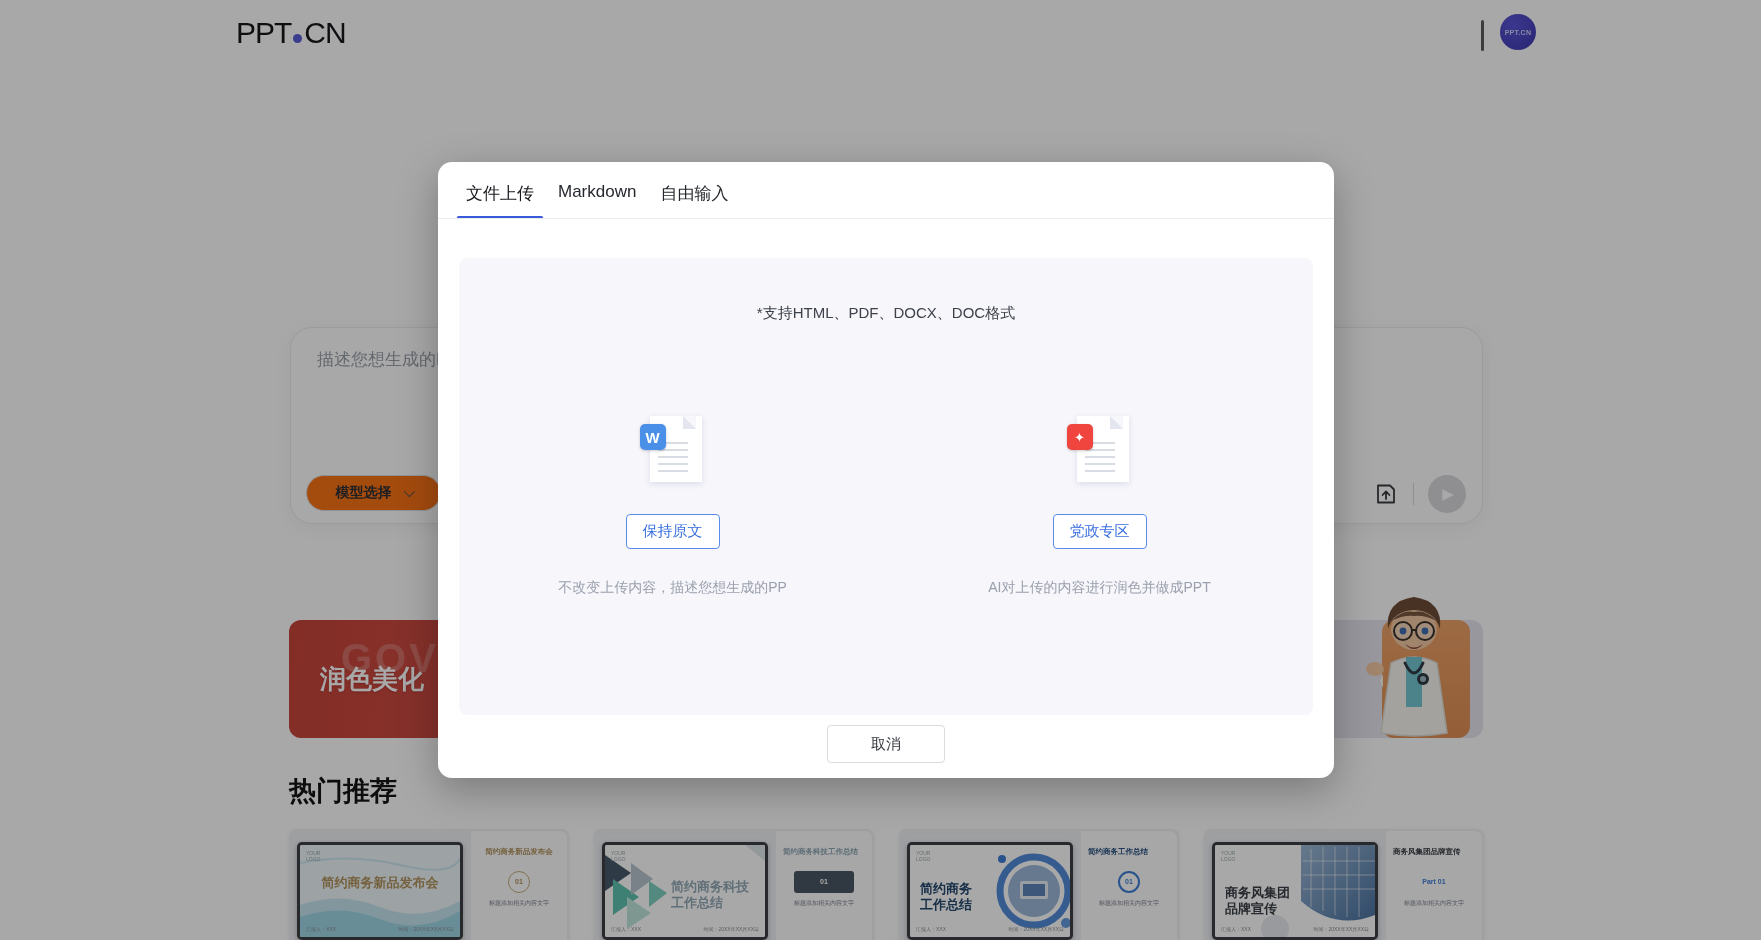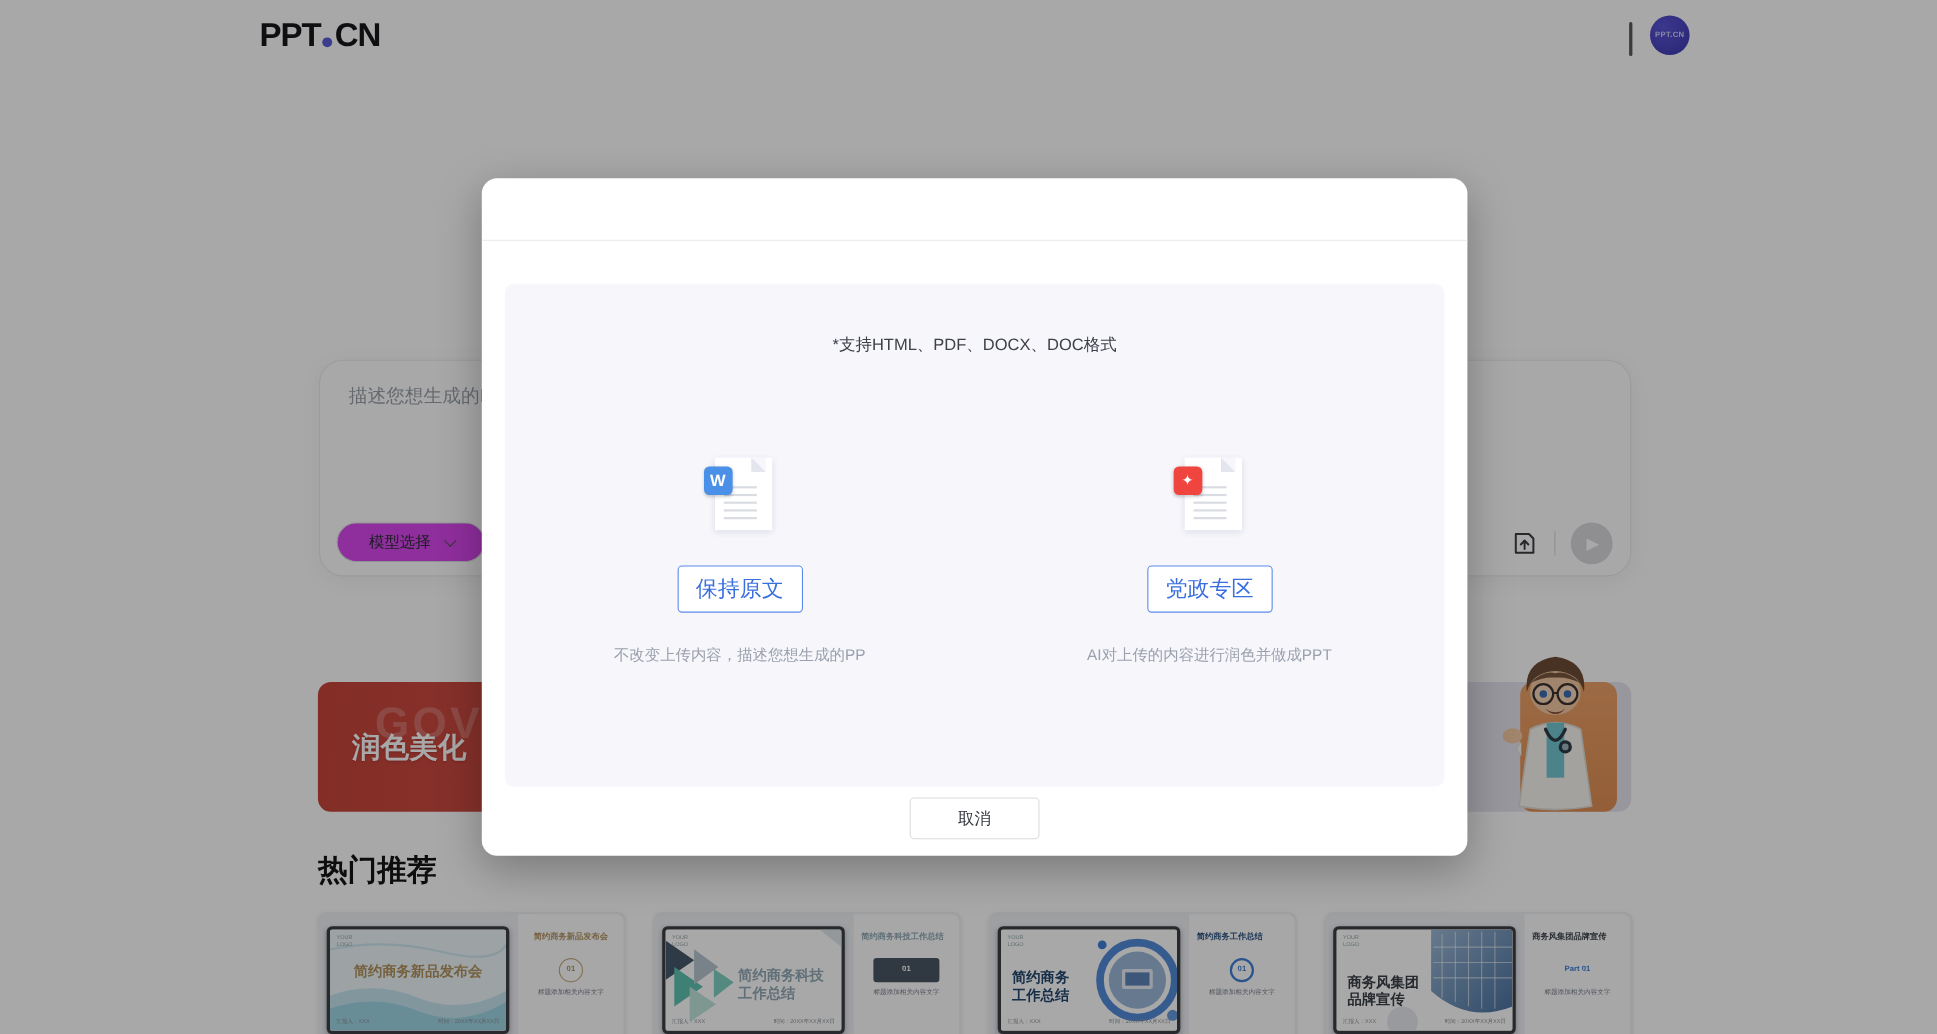--- a/index.html
+++ b/index.html
@@ -2,31 +2,31 @@
 <html><head>
 <meta charset="utf-8">
 <style>
   * { margin:0; padding:0; box-sizing:border-box; }
   html,body { width:1761px; height:940px; }
   body { font-family:"Liberation Sans","DejaVu Sans",sans-serif; background:#fff; }
   .page { position:relative; width:1761px; height:940px; overflow:hidden; background:#fff; }
 
   
   .header { position:absolute; top:0; left:0; right:0; height:64px; background:#fff; }
-  .logo { position:absolute; left:236px; top:16px; font-size:30px; font-weight:700; letter-spacing:-1px; color:#17181c; display:flex; align-items:center; }
+  .logo { position:absolute; left:236px; top:16px; font-size:30px; font-weight:400; letter-spacing:-1px; color:#17181c; display:flex; align-items:center; }
   .logo .dot { width:9px; height:9px; border-radius:50%; background:#5a5bd8; margin:10px 2px 0 2px; }
   .nav { position:absolute; left:508px; top:0; height:64px; display:flex; align-items:center; gap:62px; }
   .nav-item { font-size:17px; color:#1f2329; cursor:pointer; white-space:nowrap; }
   .header-divider { position:absolute; left:1481px; top:20px; width:3px; height:31px; background:#5c5c60; border-radius:2px; }
   .avatar { position:absolute; left:1500px; top:14px; width:36px; height:36px; border-radius:50%; background:radial-gradient(circle at 35% 30%, #5a54d8, #3f3aae); display:flex; align-items:center; justify-content:center; color:#cfd0f5; font-size:7px; font-weight:700; letter-spacing:.3px; }
 
   
   .prompt-card { position:absolute; left:290px; top:327px; width:1193px; height:197px; background:#fff; border:1px solid #ececf0; border-radius:22px; box-shadow:0 4px 18px rgba(40,50,80,.06); }
   .prompt-placeholder { position:absolute; left:26px; top:20px; font-size:17px; color:#9aa0a9; }
-  .model-pill { position:absolute; left:15px; bottom:12px; width:135px; height:36px; border:1px solid #dadde2; border-radius:18px; background:#d946ef; display:flex; align-items:center; justify-content:center; gap:12px; font-size:14px; color:#2c2f35; cursor:pointer; }
+  .model-pill { position:absolute; left:15px; bottom:12px; width:135px; height:36px; border:1px solid #dadde2; border-radius:18px; background:#f97316; display:flex; align-items:center; justify-content:center; gap:12px; font-size:14px; color:#2c2f35; cursor:pointer;font-weight:bold; }
   .chev { width:8px; height:8px; border-right:1.6px solid #555; border-bottom:1.6px solid #555; transform:rotate(45deg) translateY(-2px); }
   .prompt-actions { position:absolute; right:16px; bottom:10px; display:flex; align-items:center; gap:14px; }
   .upload-btn { width:26px; height:26px; display:flex; align-items:center; justify-content:center; cursor:pointer; }
   .action-sep { width:1px; height:22px; background:#d9dadd; }
   .send-btn { width:38px; height:38px; border-radius:50%; background:#d9d9de; display:flex; align-items:center; justify-content:center; color:#fff; font-size:15px; cursor:pointer; }
   .send-btn span { transform:translateX(1px); }
 
   
   .red-banner { position:absolute; left:289px; top:620px; width:620px; height:118px; border-radius:12px; background:linear-gradient(95deg,#c8453c,#d6564b 70%,#d95f50); overflow:hidden; }
   .red-watermark { position:absolute; left:52px; top:16px; font-size:40px; font-weight:800; letter-spacing:3px; color:rgba(255,255,255,.22); white-space:nowrap; }
@@ -78,21 +78,21 @@
   .options { position:absolute; left:0; right:0; top:158px; display:flex; }
   .option { width:50%; display:flex; flex-direction:column; align-items:center; }
   .doc-icon { position:relative; width:66px; height:74px; margin-bottom:24px; }
   .doc-page { position:absolute; left:10px; top:0; width:52px; height:66px; background:#fff; box-shadow:0 2px 6px rgba(60,70,110,.14); }
   .doc-fold { position:absolute; right:10px; top:0; width:0; height:0; border-left:13px solid #e3e6ee; border-top:13px solid #f6f6fb; transform:translateX(0); }
   .doc-lines { position:absolute; left:18px; right:18px; top:26px; }
   .doc-lines i { display:block; height:2px; background:#d9dce3; margin-bottom:5px; }
   .doc-badge { position:absolute; left:0; top:8px; width:26px; height:26px; border-radius:5px; display:flex; align-items:center; justify-content:center; color:#fff; font-size:15px; font-weight:700; box-shadow:0 1px 3px rgba(0,0,0,.2); }
   .badge-word { background:#4a90e8; }
   .badge-magic { background:#f0453e; font-size:13px; }
-  .opt-btn { min-width:90px; padding:7px 16px; background:#fff; border:1px solid #5b8bea; border-radius:4px; color:#3a6fe0; font-size:20px; cursor:pointer; font-family:Liberation Mono, monospace; }
+  .opt-btn { min-width:90px; padding:7px 16px; background:#fff; border:1px solid #5b8bea; border-radius:4px; color:#3a6fe0; font-size:15px; cursor:pointer; font-family:Liberation Mono, monospace; }
   .opt-caption { margin-top:30px; font-size:14px; color:#9aa0ad; }
   .cancel-btn { position:absolute; left:50%; transform:translateX(-50%); top:563px; width:118px; height:38px; background:#fff; border:1px solid #dcdcdf; border-radius:4px; font-size:15px; color:#33363c; cursor:pointer; font-family:inherit; }
 </style>
 </head>
 <body>
 
 <div class="page">
 
   <div class="header">
     <div class="logo">
@@ -274,20 +274,25 @@
         <div class="mini-circle">Part 01</div>
         <div class="mini-caption">标题添加相关内容文字</div>
       </div>
     </div>
 
   </div>
 
   <div class="overlay"></div>
 
   <div class="modal">
+    <div class="tabs">
+      <div class="tab active">文件上传</div>
+      <div class="tab">Markdown</div>
+      <div class="tab">自由输入</div>
+    </div>
     <div class="tabbar-line"></div>
 
     <div class="modal-panel">
       <div class="fmt-note">*支持HTML、PDF、DOCX、DOC格式</div>
 
       <div class="options">
 
         <div class="option">
           <div class="doc-icon">
             <div class="doc-page"></div>

